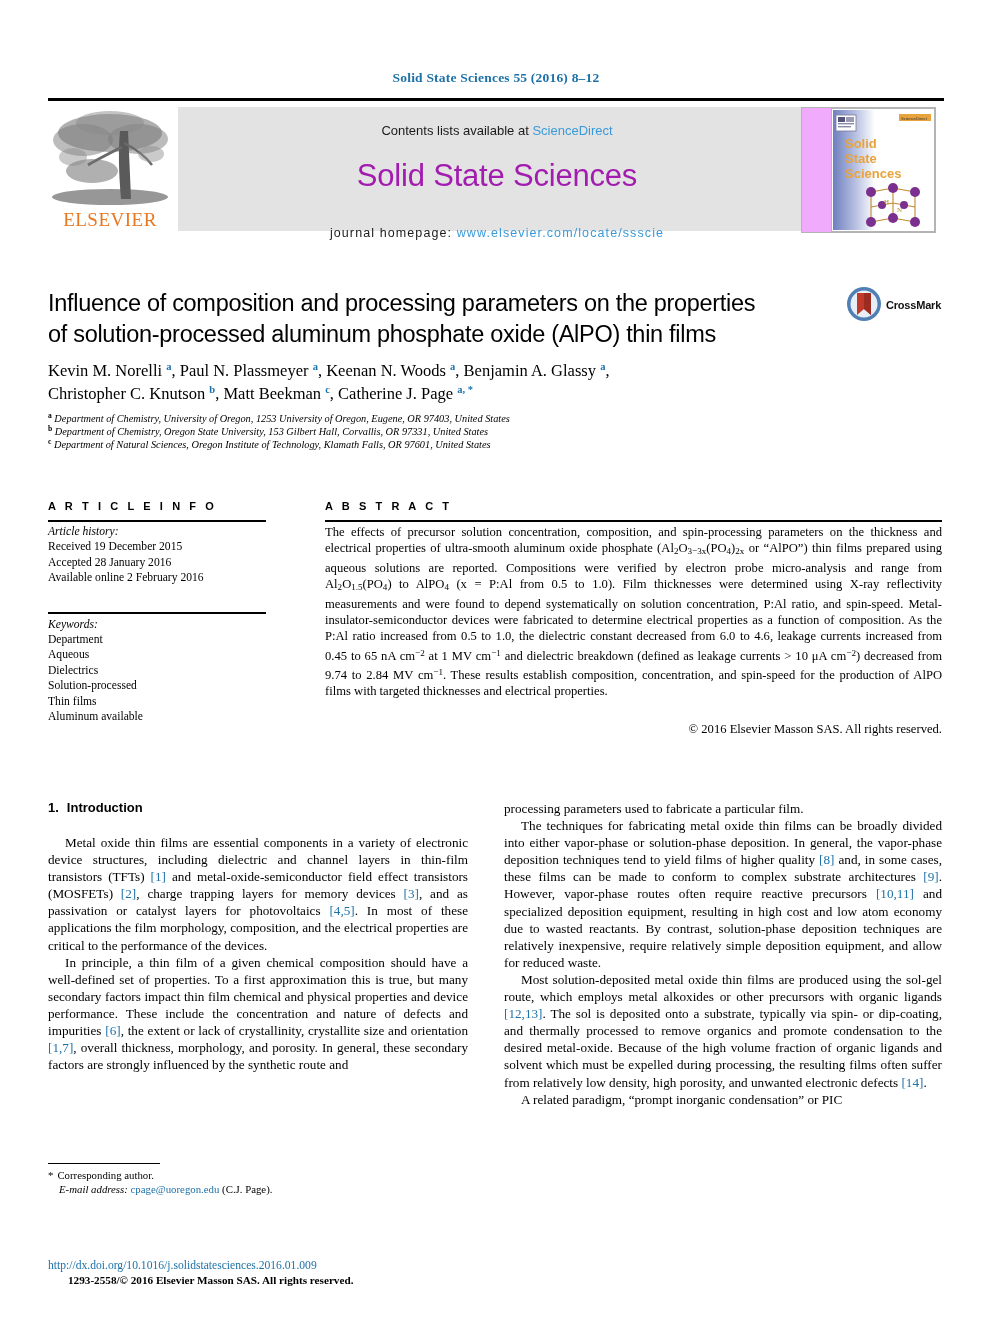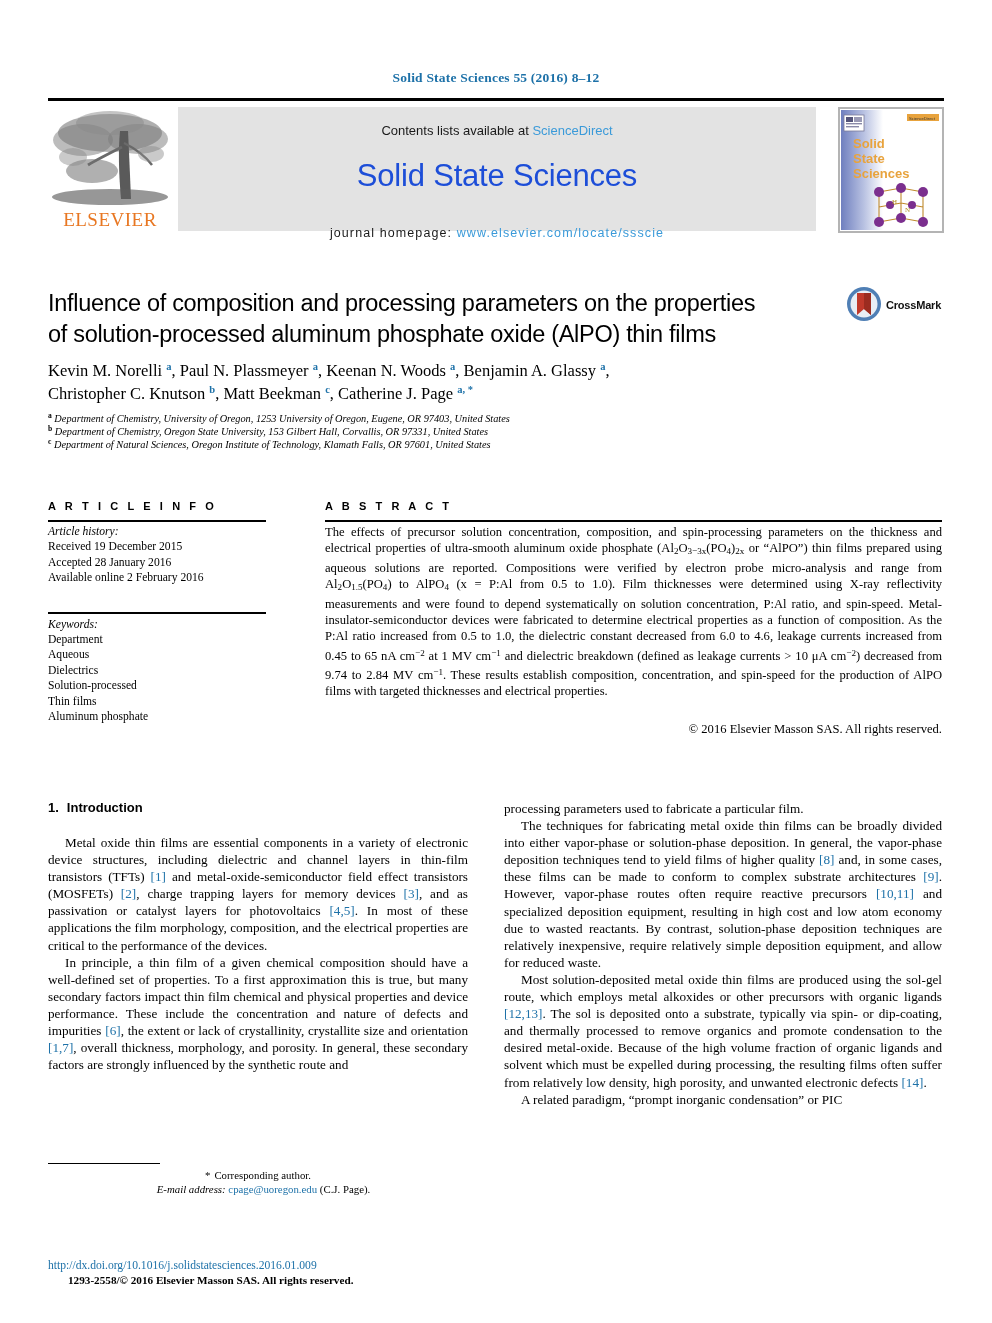--- a/index.html
+++ b/index.html
@@ -85,41 +85,42 @@
     font-size: 13px;
     color: #1a1a1a;
   }
   .contents-line .sd {
     color: #3a9ad9;
   }
   .journal-name {
     margin-top: 20px;
     font-family: "Liberation Sans", sans-serif;
     font-size: 31px;
-    color: #1d4ed8;
+    color: #a21caf;
     letter-spacing: -0.2px;
   }
   .homepage-line {
     margin-top: 32px;
     font-family: "Liberation Sans", sans-serif;
     font-size: 12.5px;
     letter-spacing: 1.1px;
     color: #1a1a1a;
   }
   .homepage-line .url { color: #3a9ad9; }
 
   .cover-thumb {
     position: absolute;
-    right: 0;
+    right: 8px;
     top: 9px;
     width: 104px;
     height: 124px;
     border: 1px solid #b4b4b4;
-    background: #a3a3a3;
+    background: #f0abfc;
     overflow: hidden;
+    padding-left: 29px;
   }
 
   
   .title {
     position: absolute;
     left: 48px;
     top: 288px;
     width: 790px;
     font-family: "Liberation Sans", sans-serif;
     font-size: 23.5px;
@@ -276,21 +277,20 @@
     background: #000;
   }
   .footnote {
     position: absolute;
     left: 48px;
     top: 1168px;
     width: 420px;
     font-family: "Liberation Serif", serif;
     font-size: 10.8px;
     line-height: 14.2px;
-    text-align: center;
   }
   .footnote .star { margin-right: 4px; }
   .footnote .ital { font-style: italic; }
   .footnote .mail { color: #1d71a8; }
   .footnote .indent { padding-left: 11px; display:block; }
 
   .footer {
     position: absolute;
     left: 48px;
     top: 1258px;
@@ -425,21 +425,21 @@
       <div>Accepted 28 January 2016</div>
       <div>Available online 2 February 2016</div>
     </div>
     <div class="grp2">
       <div class="lbl">Keywords:</div>
       <div>Department</div>
       <div>Aqueous</div>
       <div>Dielectrics</div>
       <div>Solution-processed</div>
       <div>Thin films</div>
-      <div>Aluminum phosphate</div>
+      <div>Aluminum available</div>
     </div>
   </div>
 
   <div class="abstract">
     <span>The effects of precursor solution concentration, composition, and spin-processing parameters on the thickness and electrical properties of ultra-smooth aluminum oxide phosphate (Al<sub>2</sub>O<sub>3−3x</sub>(PO<sub>4</sub>)<sub>2x</sub> or “AlPO”) thin films prepared using aqueous solutions are reported. Compositions were verified by electron probe micro-analysis and range from Al<sub>2</sub>O<sub>1.5</sub>(PO<sub>4</sub>) to AlPO<sub>4</sub> (x = P:Al from 0.5 to 1.0). Film thicknesses were determined using X-ray reflectivity measurements and were found to depend systematically on solution concentration, P:Al ratio, and spin-speed. Metal-insulator-semiconductor devices were fabricated to determine electrical properties as a function of composition. As the P:Al ratio increased from 0.5 to 1.0, the dielectric constant decreased from 6.0 to 4.6, leakage currents increased from 0.45 to 65 nA cm<sup class="num">−2</sup> at 1 MV cm<sup class="num">−1</sup> and dielectric breakdown (defined as leakage currents &gt; 10 μA cm<sup class="num">−2</sup>) decreased from 9.74 to 2.84 MV cm<sup class="num">−1</sup>. These results establish composition, concentration, and spin-speed for the production of AlPO films with targeted thicknesses and electrical properties.</span>
     <span class="copyright">© 2016 Elsevier Masson SAS. All rights reserved.</span>
   </div>
 
   <div class="colL">
     <div class="body-head">

